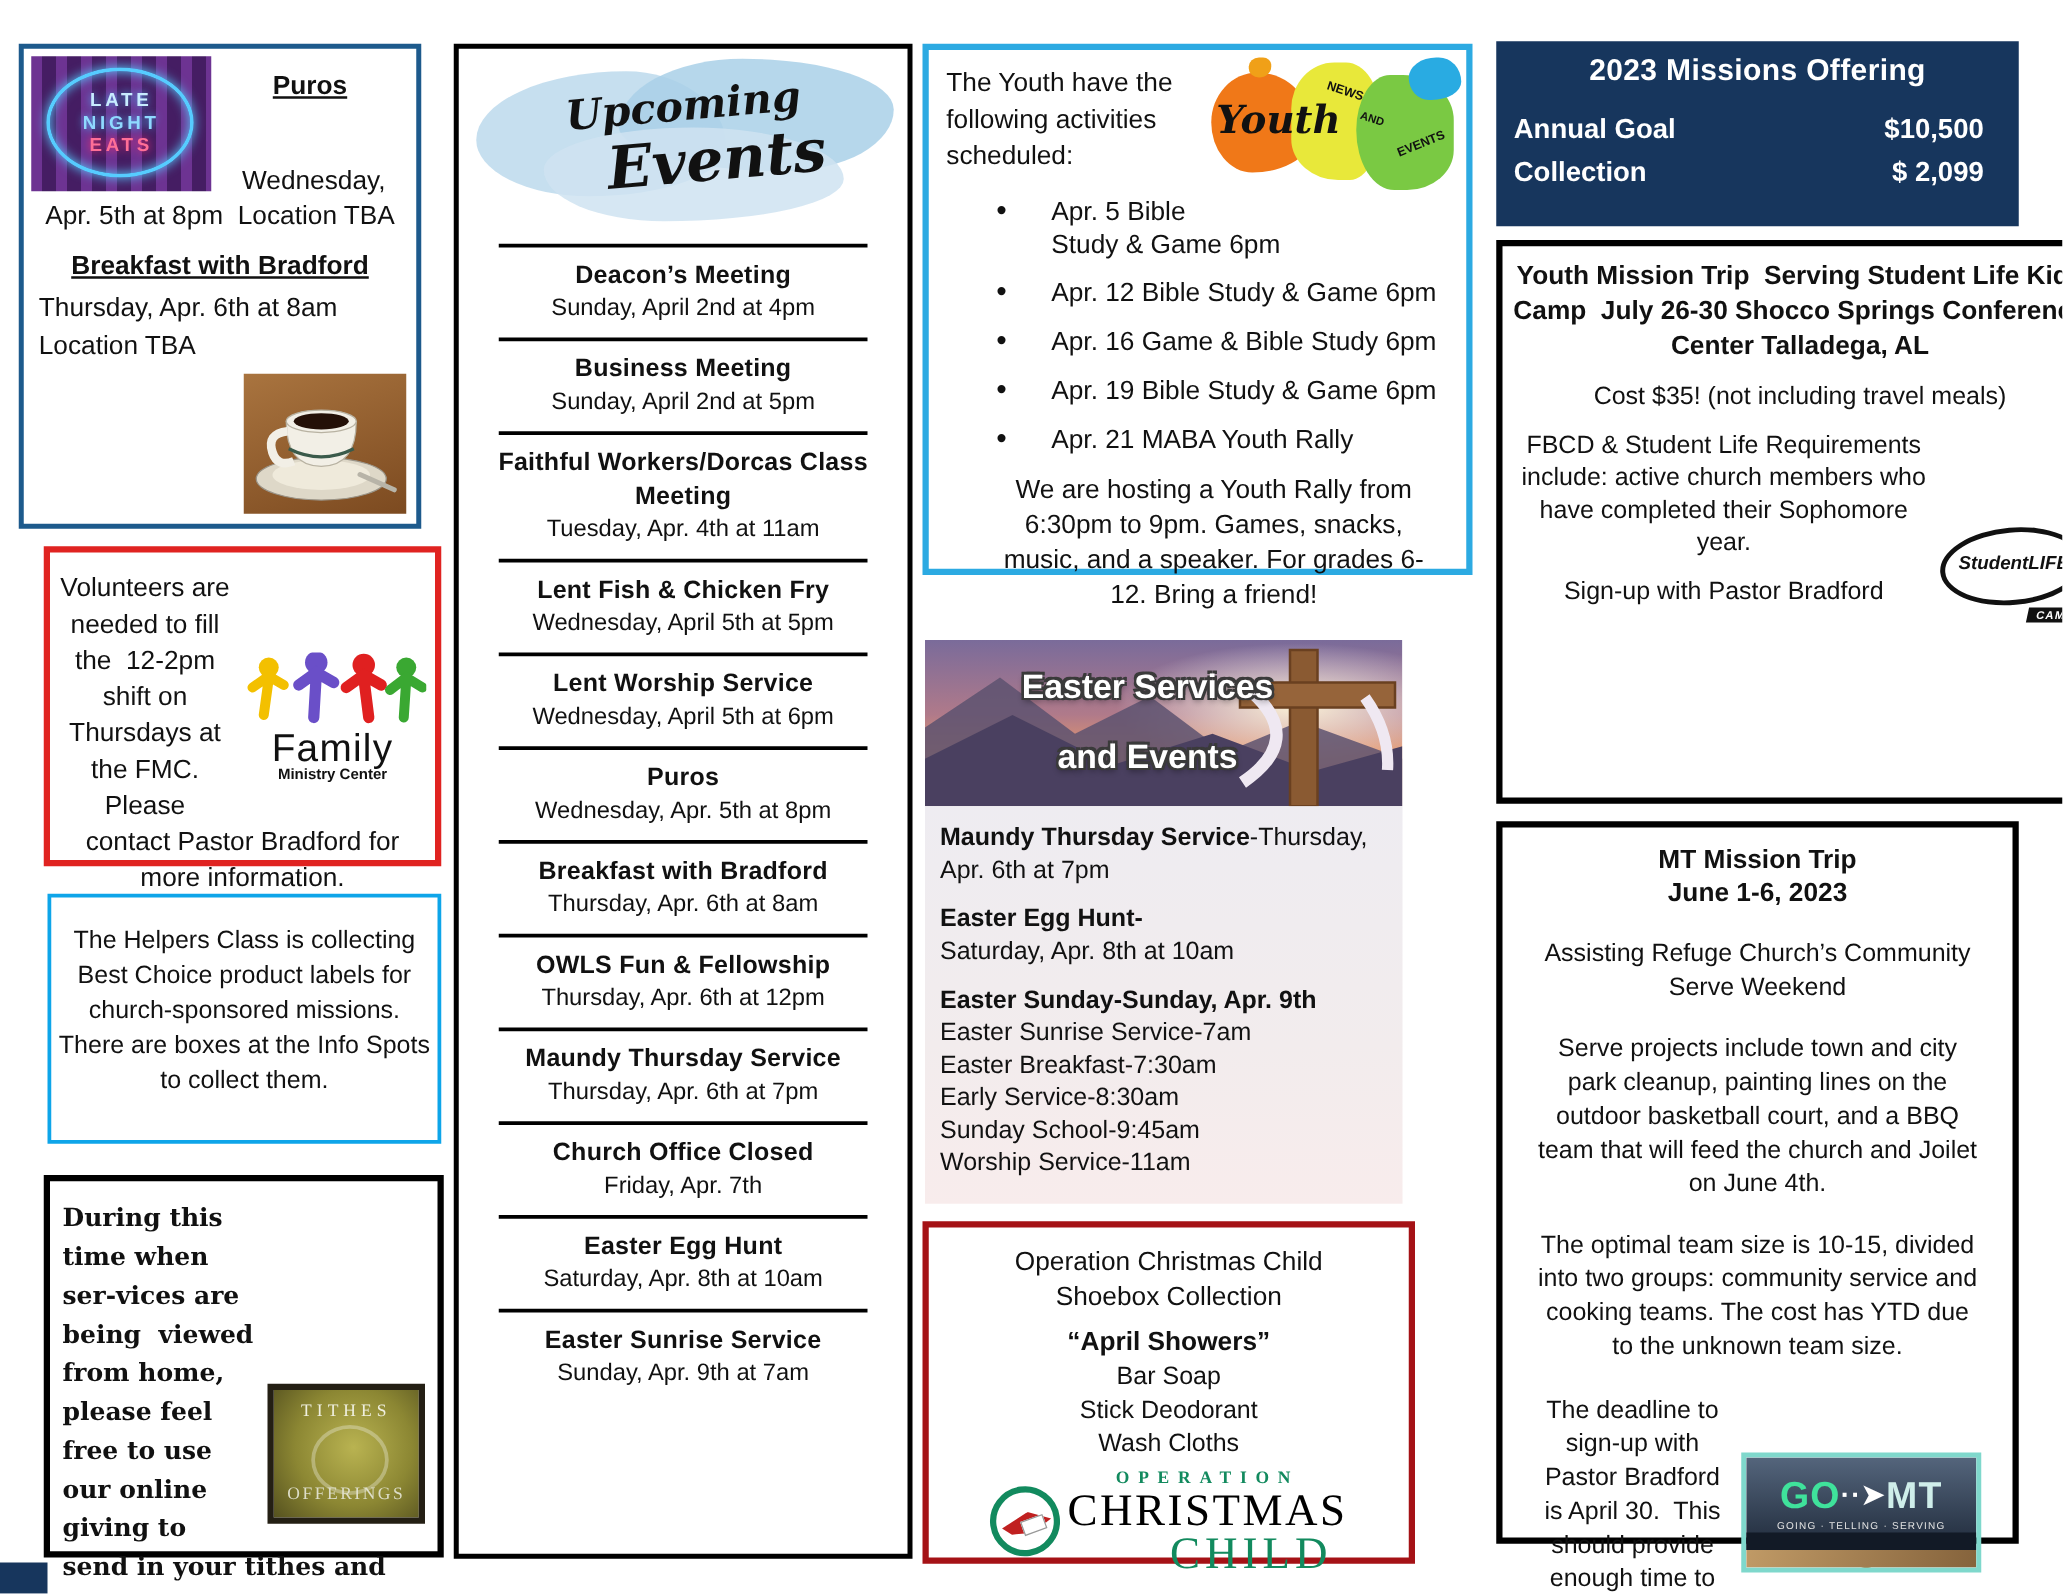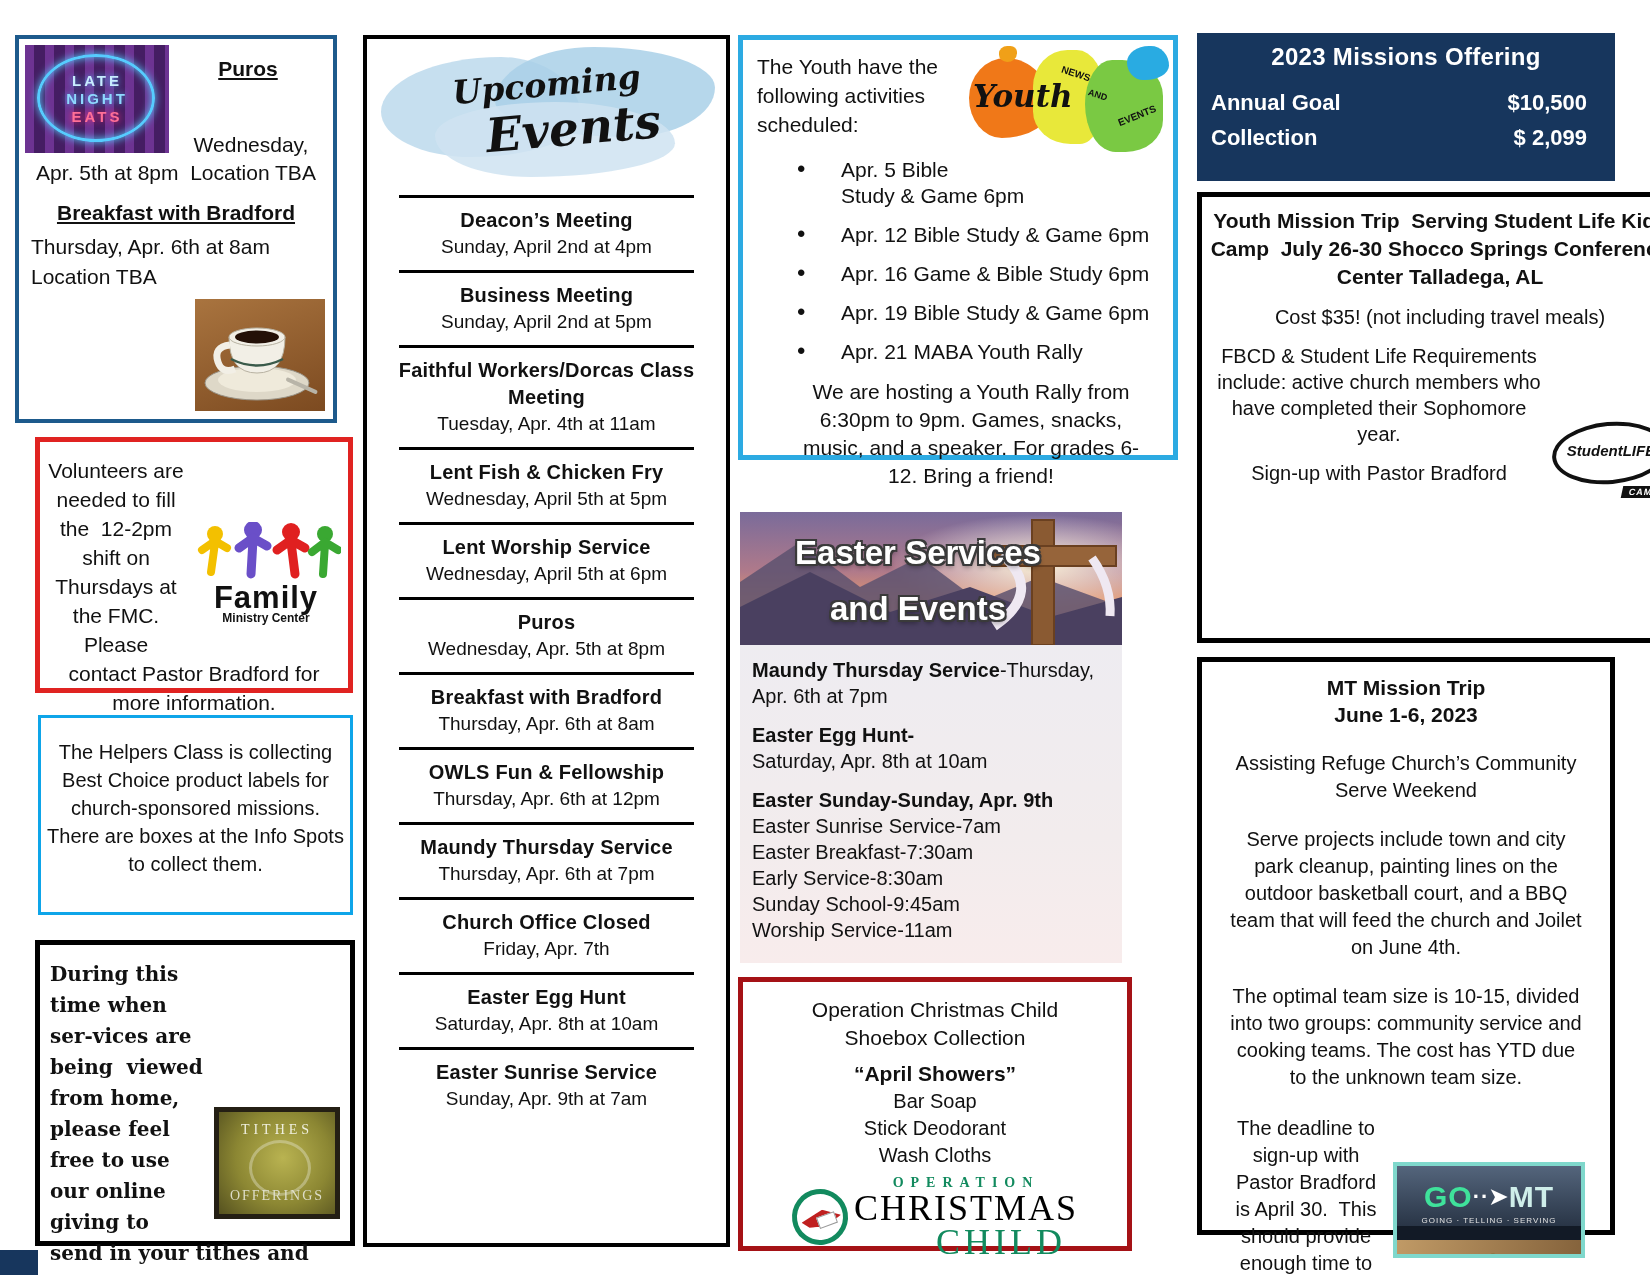--- a/index.html
+++ b/index.html
@@ -23,21 +23,21 @@
   .puros-when1{margin:52px 4px 0 150px;text-align:center;font-size:21px}
   .puros-when2{clear:left;margin-top:4px;text-align:center;font-size:21px}
   .bwb-title{margin-top:16px;text-align:center;font-size:21px;font-weight:bold;text-decoration:underline}
   .bwb-line{margin:10px 0 0 8px;font-size:21px}
   .bwb-line2{margin:6px 0 0 8px;font-size:21px}
   .coffee{position:absolute;right:8px;bottom:8px;width:130px;height:112px;
        background:linear-gradient(160deg,#a9743f,#7c4a20)}
 
   #volunteers-box{left:35px;top:437px;width:318px;height:256px;border:5px solid #e02321;padding:14px 6px 4px}
   .fmc{float:right;width:152px;height:118px;margin:66px 0 0 4px;text-align:center;position:relative}
-  .fmc-title{font-size:31px;font-weight:700;line-height:1;margin-top:-4px;letter-spacing:1px}
+  .fmc-title{font-size:31px;font-weight:400;line-height:1;margin-top:-4px;letter-spacing:1px}
   .fmc-sub{font-size:12px;font-weight:700;margin-top:-2px}
   .vol-text{font-size:21px;line-height:29px;text-align:center}
 
   #helpers-box{left:38px;top:715px;width:315px;height:200px;border:3px solid #0ea5e9;padding:20px 6px}
   .helpers-text{font-size:20px;line-height:28px;text-align:center}
 
   #giving-box{left:35px;top:940px;width:320px;height:306px;border:5px solid #000;padding:14px 10px}
   .giving-text{font-family:"DejaVu Serif",serif;font-weight:bold;font-size:20px;line-height:31px}
   .tithes{float:right;width:126px;height:112px;margin:148px 0 0 8px;border:5px solid #241f14;
        background:radial-gradient(circle at 55% 45%,#b9b351,#8c8733 55%,#55511f);
@@ -78,21 +78,21 @@
   .yn-w3{position:absolute;right:8px;top:62px;font-size:10px;font-weight:bold;transform:rotate(-22deg)}
   .y-intro{font-size:21px;line-height:29px}
   .y-bullets{list-style:none;margin-top:18px;clear:none}
   .y-bullets li{position:relative;padding-left:84px;font-size:21px;line-height:26px;margin-bottom:13px}
   .y-bullets li::before{content:"\2022";position:absolute;left:40px;top:-1px;font-size:24px}
   .y-rally{margin-top:12px;text-align:center;font-size:21px;line-height:28px;padding:0 10px 0 36px}
 
   #easter{left:740px;top:512px;width:382px;height:451px}
   .e-hero{position:relative;height:133px;overflow:hidden}
   .e-hero svg{display:block;width:100%;height:100%}
-  .e-t1,.e-t2{position:absolute;left:0;right:26px;text-align:center;color:#fff;font-weight:800;font-size:33px;
+  .e-t1,.e-t2{position:absolute;left:0;right:26px;text-align:center;color:#fff;font-weight:800;font-size:27px;
        text-shadow:-2px -2px 0 #3a3a3a,2px -2px 0 #3a3a3a,-2px 2px 0 #3a3a3a,2px 2px 0 #3a3a3a,0 3px 5px rgba(0,0,0,.45)}
   .e-t1{top:22px}
   .e-t2{top:78px}
   .e-list{height:318px;background:linear-gradient(180deg,#eeecf1 0%,#f2eced 60%,#f8ecec 100%);
        padding:12px 6px 0 12px;font-size:20px;line-height:26px}
   .e-item{margin-bottom:13px}
   .e-bold{font-weight:bold}
 
   #occ-box{left:738px;top:977px;width:394px;height:274px;border:5px solid #a51216;text-align:center;padding-top:14px}
   .occ-l1,.occ-l2{font-size:21px;line-height:28px}

